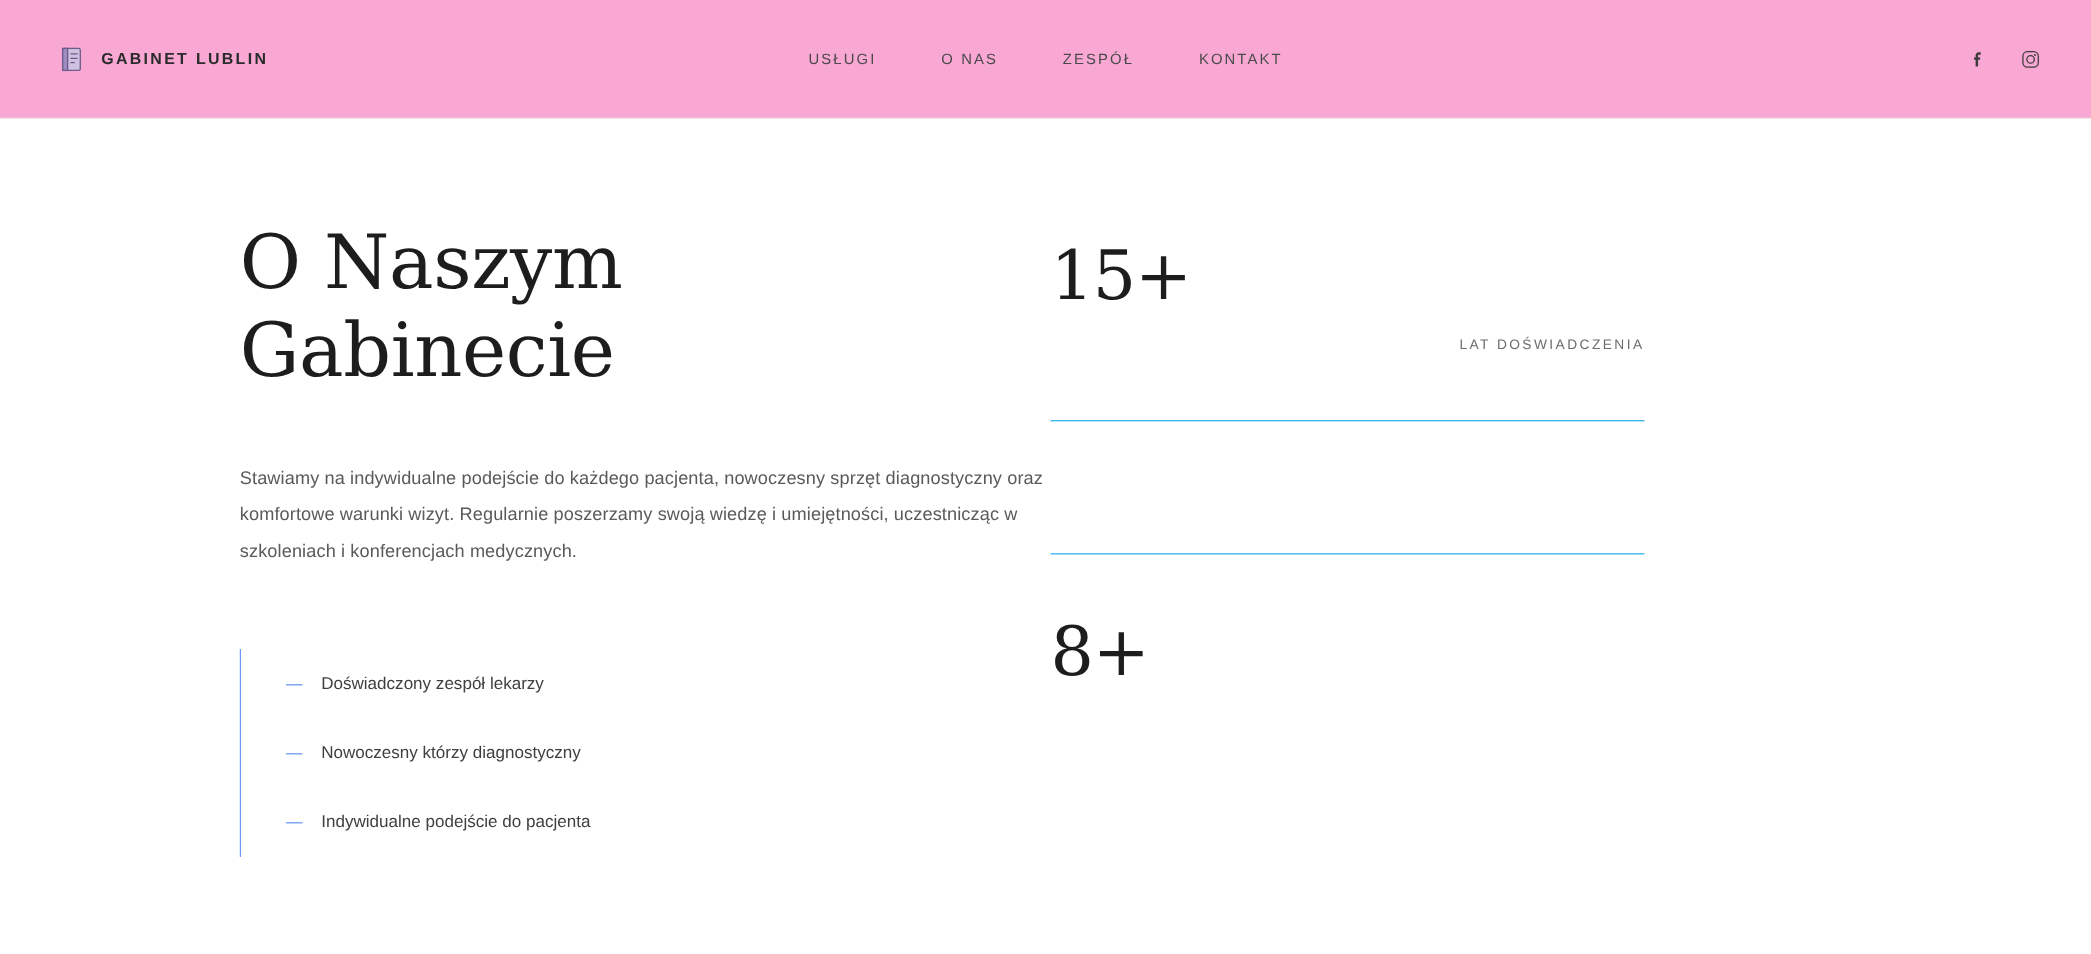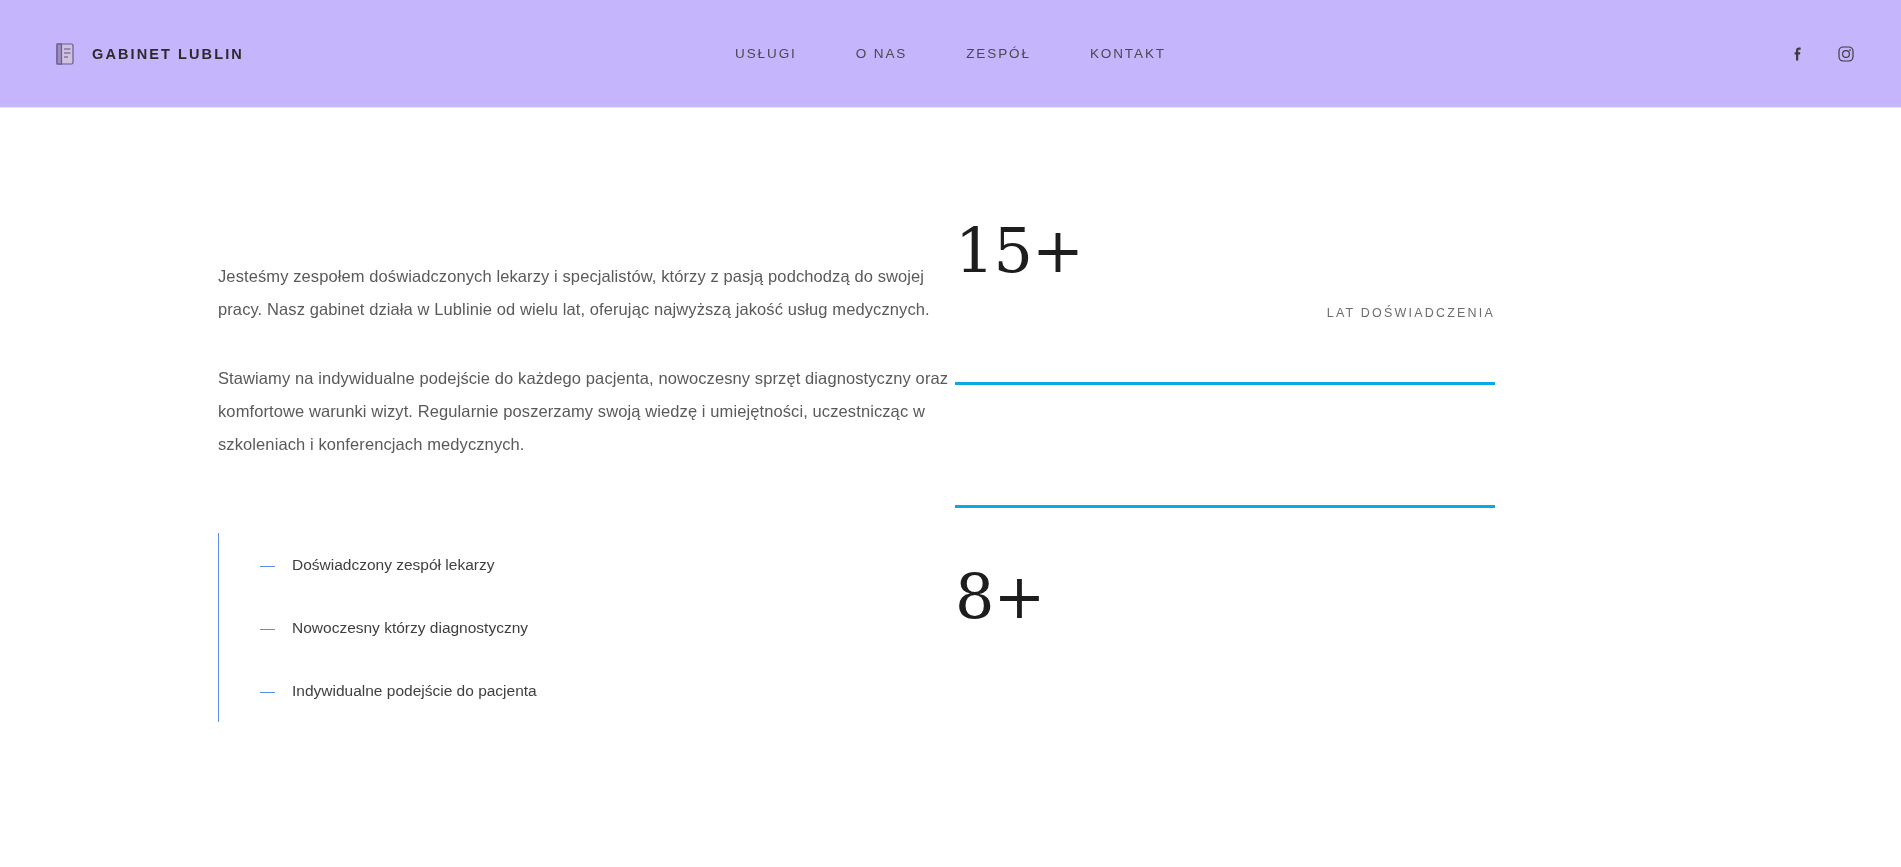--- a/index.html
+++ b/index.html
@@ -12,21 +12,21 @@
     overflow: hidden;
   }
 
   
   .site-header {
     position: relative;
     height: 108px;
     border-bottom: 1px solid #e8e8e8;
     display: flex;
     align-items: center;
-    background: #c4b5fd;
+    background: #f9a8d4;
   }
   .brand {
     display: flex;
     align-items: center;
     gap: 14px;
     margin-left: 52px;
   }
   .brand-mark {
     width: 26px;
     height: 26px;
@@ -123,21 +123,21 @@
   }
 
   
   .right-col {
     flex: 1;
     padding: 112px 0 0 0;
   }
   .stat-block {
     width: 540px;
     padding-bottom: 62px;
-    border-bottom: 3px solid #0ea5e9;
+    border-bottom: 1px solid #0ea5e9;
     margin-bottom: 58px;
   }
   .stat-block:last-child { border-bottom: none; }
   .stat-value {
     font-family: "DejaVu Serif", "Liberation Serif", serif;
     font-weight: 300;
     font-size: 62px;
     line-height: 1;
     color: #1d1d1d;
     letter-spacing: -1px;
@@ -186,23 +186,23 @@
         <circle cx="12" cy="12" r="4.1" fill="none" stroke="currentColor" stroke-width="1.4"></circle>
         <circle cx="16.8" cy="7.2" r="1.05" fill="currentColor"></circle>
       </svg>
     </span>
   </div>
 </header>
 
 <main class="content">
 
   <section class="left-col">
+    <h1 class="page-title">O Naszym Gabinecie</h1>
 
     <div class="paragraphs">
-      <p class="paragraph">Jesteśmy zespołem doświadczonych lekarzy i specjalistów, którzy z pasją podchodzą do swojej pracy. Nasz gabinet działa w Lublinie od wielu lat, oferując najwyższą jakość usług medycznych.</p>
       <p class="paragraph">Stawiamy na indywidualne podejście do każdego pacjenta, nowoczesny sprzęt diagnostyczny oraz komfortowe warunki wizyt. Regularnie poszerzamy swoją wiedzę i umiejętności, uczestnicząc w szkoleniach i konferencjach medycznych.</p>
     </div>
 
     <ul class="feature-list">
       <li class="feature-item">
         <span class="dash">—</span>
         <span>Doświadczony zespół lekarzy</span>
       </li>
       <li class="feature-item">
         <span class="dash">—</span>

